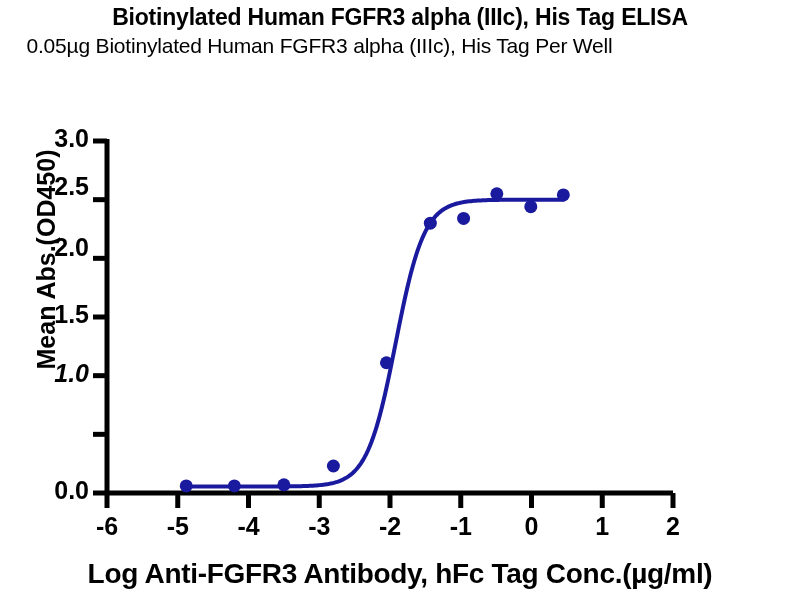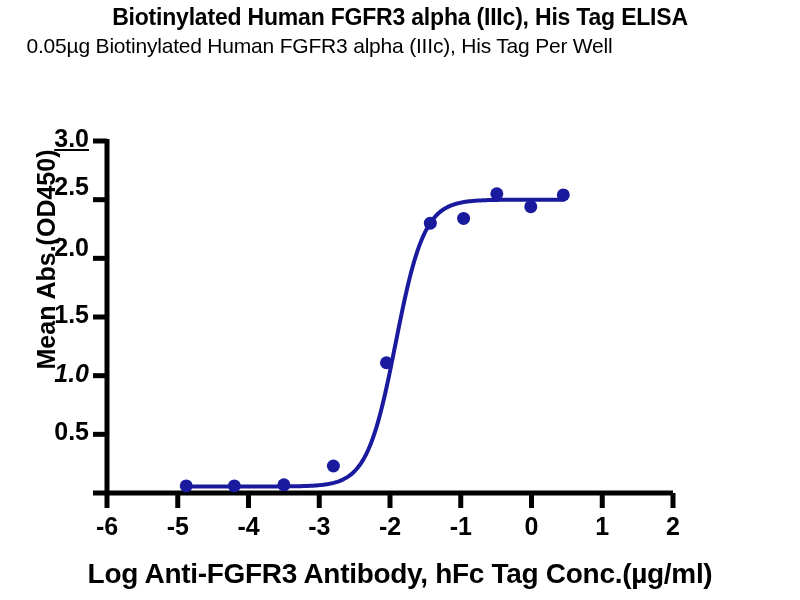--- a/index.html
+++ b/index.html
@@ -130,26 +130,26 @@
         <circle cx="333.40" cy="466.01" r="6.5" fill="#1a1a9e"></circle>
         <circle cx="386.46" cy="362.76" r="6.5" fill="#1a1a9e"></circle>
         <circle cx="430.33" cy="223.13" r="6.5" fill="#1a1a9e"></circle>
         <circle cx="463.58" cy="218.44" r="6.5" fill="#1a1a9e"></circle>
         <circle cx="496.83" cy="193.80" r="6.5" fill="#1a1a9e"></circle>
         <circle cx="530.79" cy="206.71" r="6.5" fill="#1a1a9e"></circle>
         <circle cx="563.34" cy="194.97" r="6.5" fill="#1a1a9e"></circle>
       </g>
   </svg>
 
-    <div class="ytick-label" style="left: 19px; top: 417.333px;">0.5</div>
+<div class="ytick-label" style="left: 19px; top: 476px;">0.0</div>
     <div class="ytick-label" style="left: 19px; top: 358.667px; font-style: italic;">1.0</div>
     <div class="ytick-label" style="left: 19px; top: 300px; text-align: right;">1.5</div>
     <div class="ytick-label" style="left: 19px; top: 233px;">2.0</div>
     <div class="ytick-label" style="left: 19px; top: 172px;">2.5</div>
-    <div class="ytick-label" style="left: 19px; top: 124px; text-decoration: underline;">3.0</div>
+    <div class="ytick-label" style="left: 19px; top: 124px;">3.0</div>
     <div class="xtick-label" style="left: 82px; top: 512px;">-6</div>
     <div class="xtick-label" style="left: 152.75px; top: 512px;">-5</div>
     <div class="xtick-label" style="left: 223.5px; top: 512px;">-4</div>
     <div class="xtick-label" style="left: 294.25px; top: 512px;">-3</div>
     <div class="xtick-label" style="left: 365px; top: 512px;">-2</div>
     <div class="xtick-label" style="left: 435.75px; top: 512px;">-1</div>
     <div class="xtick-label" style="left: 506.5px; top: 512px;">0</div>
     <div class="xtick-label" style="left: 577.25px; top: 512px;">1</div>
     <div class="xtick-label" style="left: 648px; top: 512px;">2</div>
   </div>

